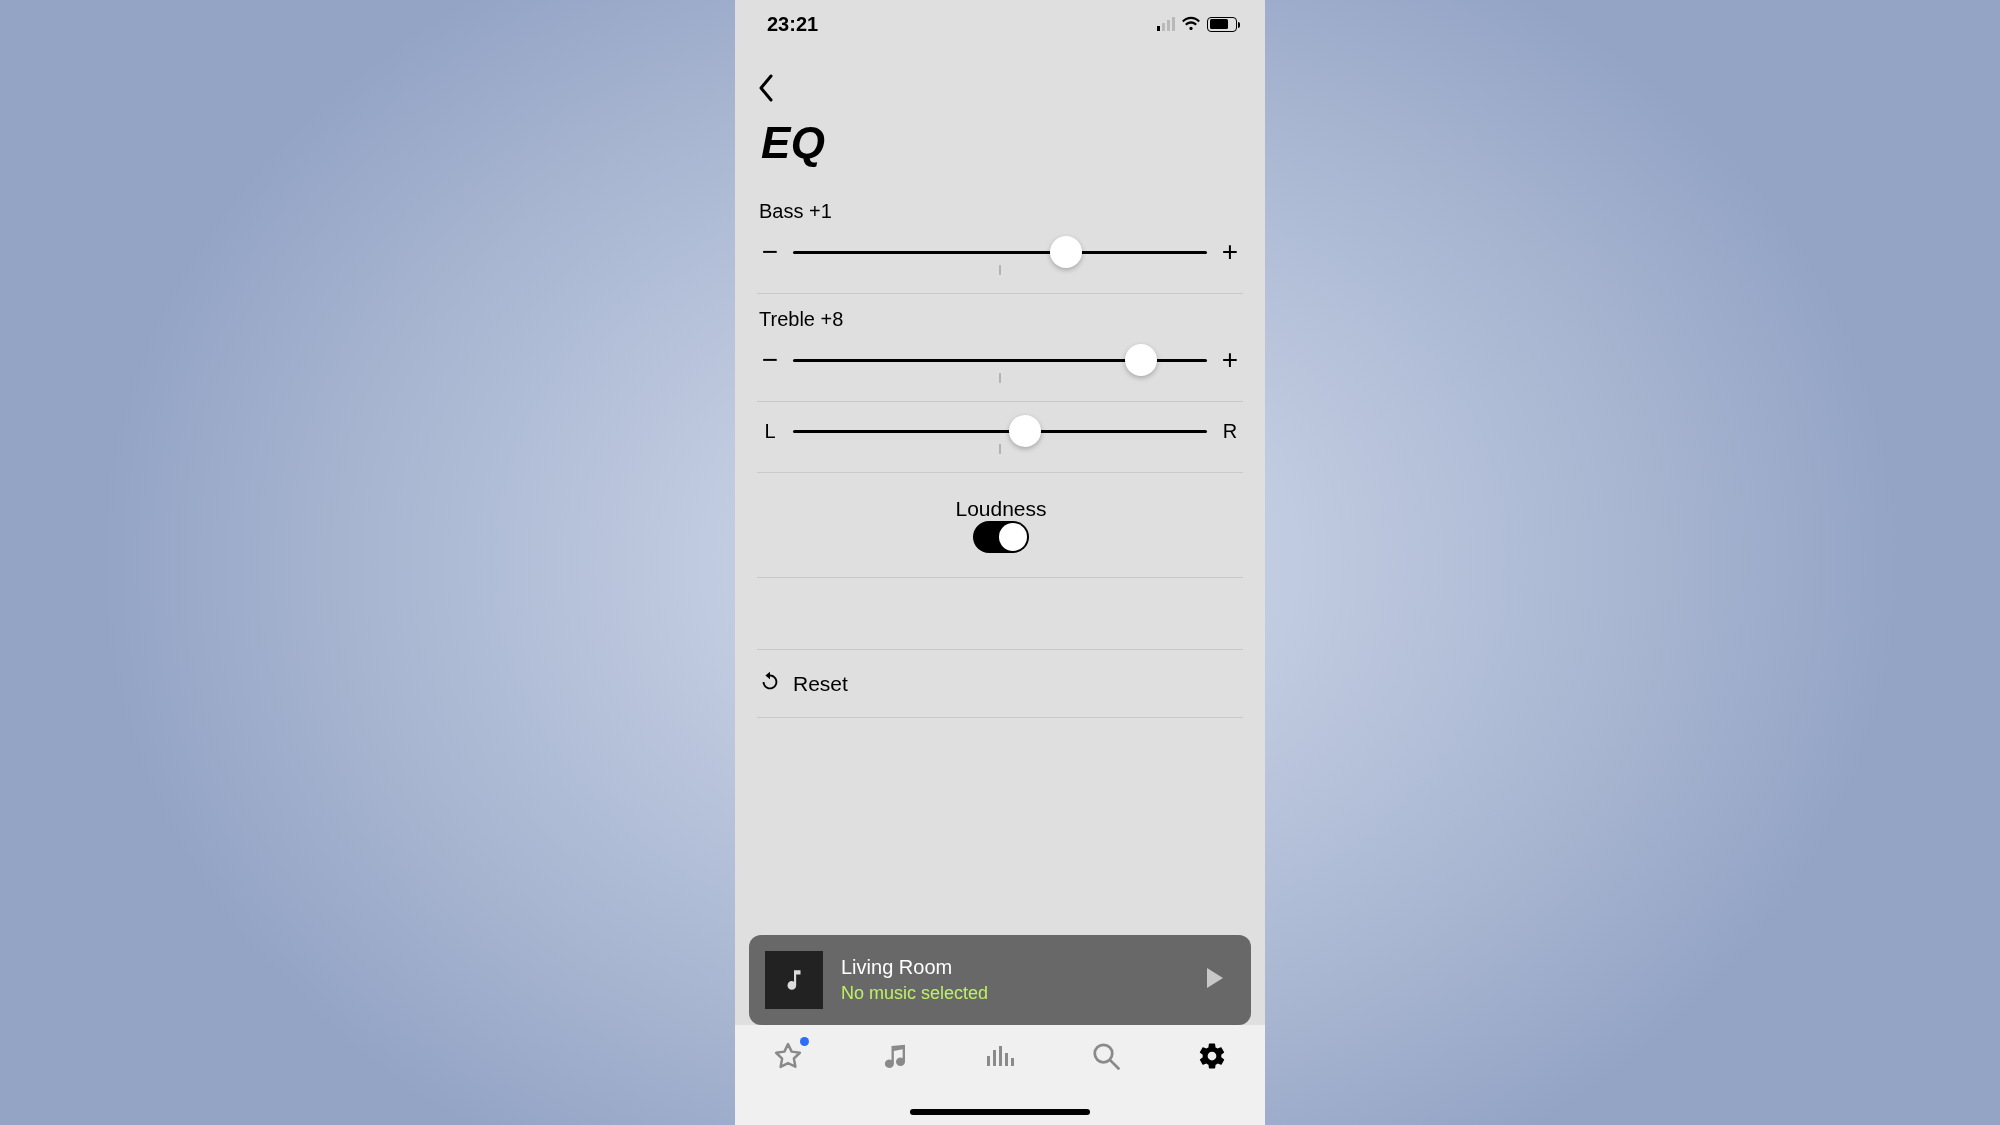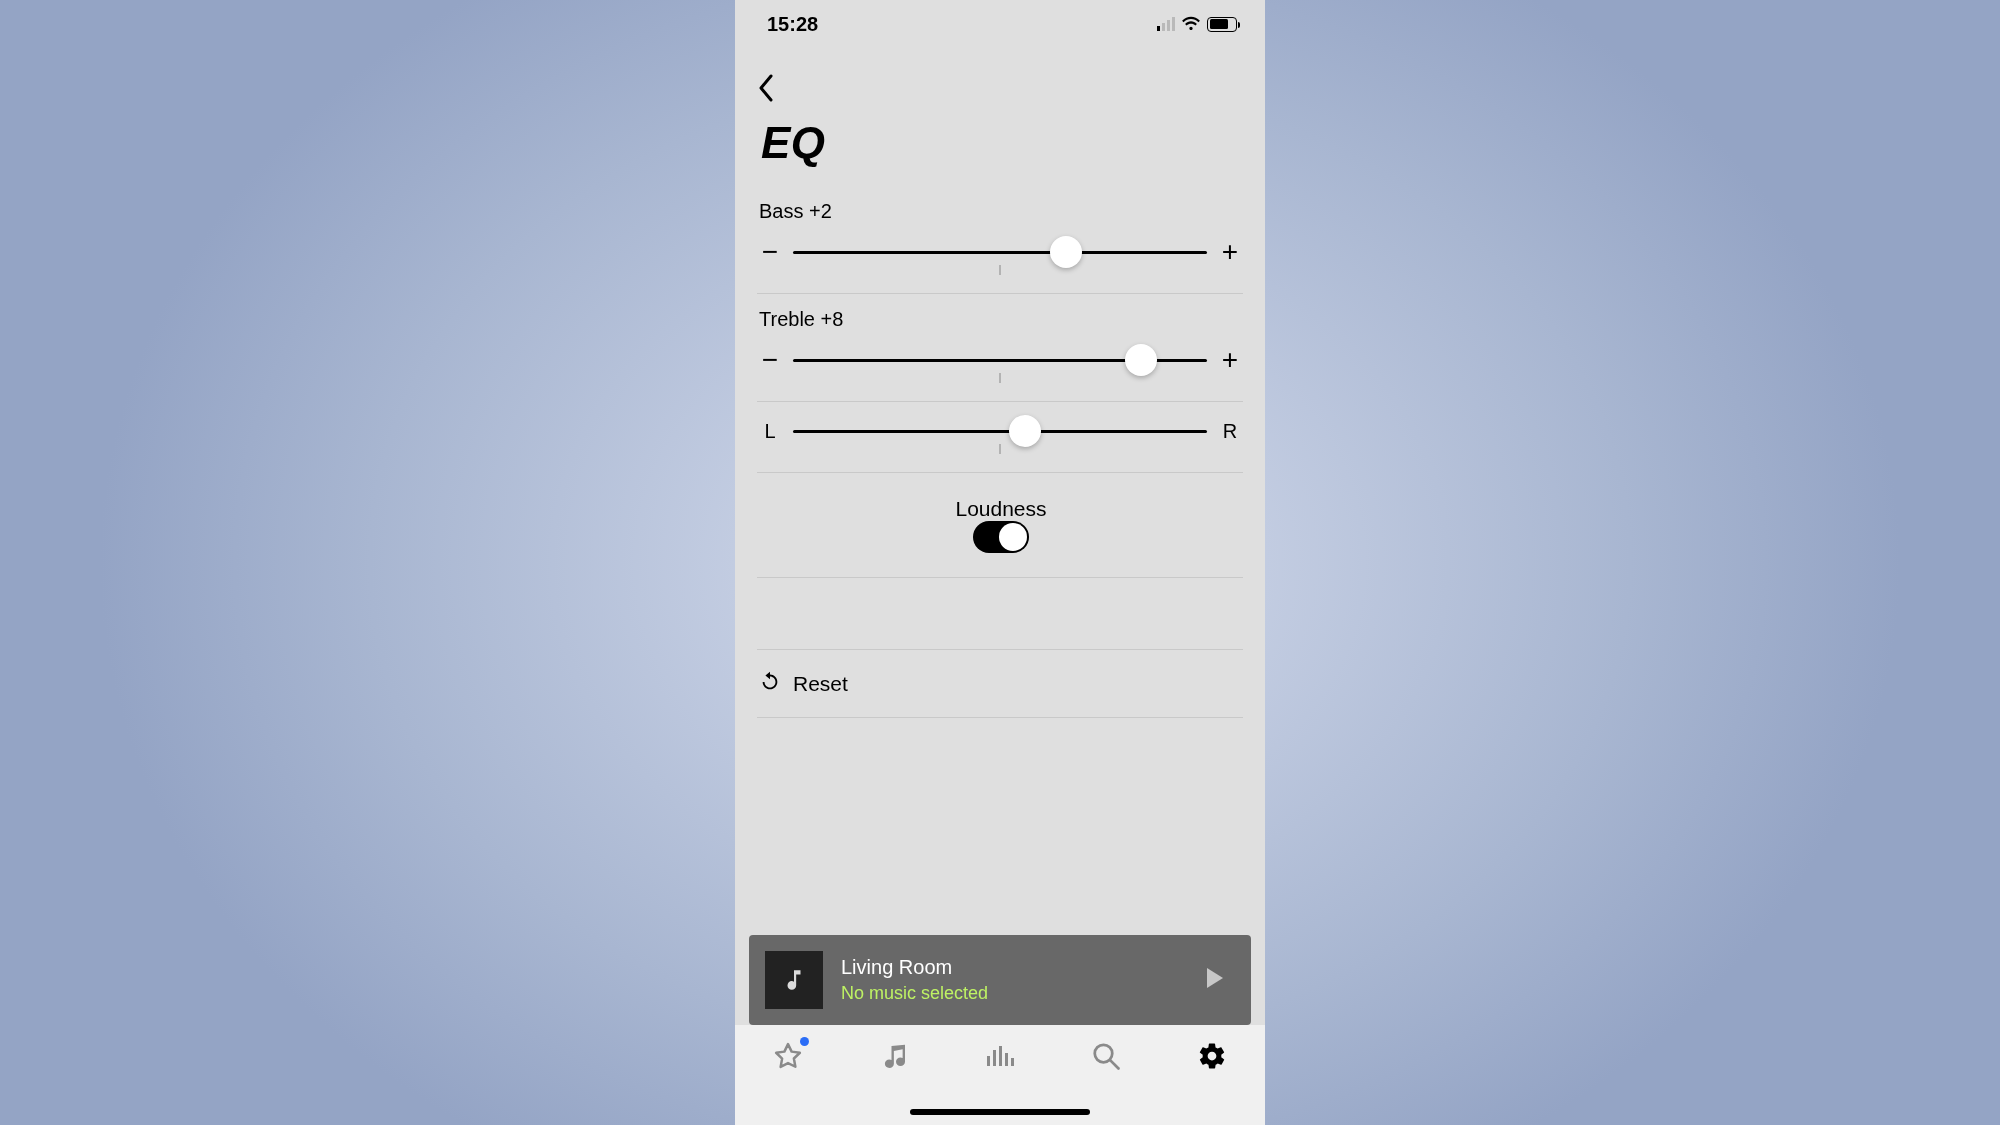--- a/index.html
+++ b/index.html
@@ -104,21 +104,21 @@
     border-bottom: 1px solid #c9c9c9;
     font-size: 21px;
   }
   .reset-icon svg { width: 22px; height: 22px; }
 
   .now-playing {
     position: absolute;
     left: 14px; right: 14px;
     bottom: 100px;
     background: #686868;
-    border-radius: 4px;
+    border-radius: 12px;
     display: flex; align-items: center;
     padding: 16px;
     gap: 18px;
   }
   .np-thumb {
     width: 58px; height: 58px; background: #222;
     display:flex; align-items:center; justify-content:center;
   }
   .np-thumb svg { width: 26px; height: 26px; fill:#dcdcdc; }
   .np-text { flex:1; color:#fff; }
@@ -144,21 +144,21 @@
     position:absolute; bottom: 10px; left:50%; transform: translateX(-50%);
     width: 180px; height: 6px; background:#000; border-radius: 4px;
   }
 </style>
 </head>
 <body>
 
 <div class="phone">
 
   <div class="status-bar">
-    <span>15:28</span>
+    <span>23:21</span>
     <div class="status-right">
       <div class="signal">
         <div class="bar b1"></div>
           <div class="bar b2"></div>
           <div class="bar b3"></div>
           <div class="bar b4"></div>
       </div>
       <span class="wifi">
         <svg viewBox="0 0 24 18">
             <path d="M12 17.5c1 0 2-1 2-2s-1-2-2-2-2 1-2 2 1 2 2 2zm-5.3-5.5c1.4-1.4 3.3-2.2 5.3-2.2s3.9.8 5.3 2.2l1.8-1.8C17 8 14.6 7 12 7s-5 1-7.1 3.2l1.8 1.8zM1.3 6.3l1.8 1.8C5.6 5.7 8.7 4.3 12 4.3s6.4 1.4 8.9 3.8l1.8-1.8C19.6 3.1 15.9 1.5 12 1.5S4.4 3.1 1.3 6.3z" fill="#000"></path>
@@ -176,21 +176,21 @@
           <polyline points="14,2 4,14 14,26" fill="none" stroke="#000" stroke-width="3" stroke-linecap="round" stroke-linejoin="round"></polyline>
         </svg>
     </span>
   </div>
 
   <h1 class="title">EQ</h1>
 
   <div class="content">
 
     <div class="row">
-      <div class="row-label">Bass +2</div>
+      <div class="row-label">Bass +1</div>
       <div class="slider-line">
         <span class="end minus">−</span>
         <div class="track-wrap">
           <div class="track"></div>
           <div class="thumb" id="bass-thumb" style="left: 66%;"></div>
           <div class="center-tick"></div>
         </div>
         <span class="end plus">+</span>
       </div>
       <div class="tick-space"></div>

